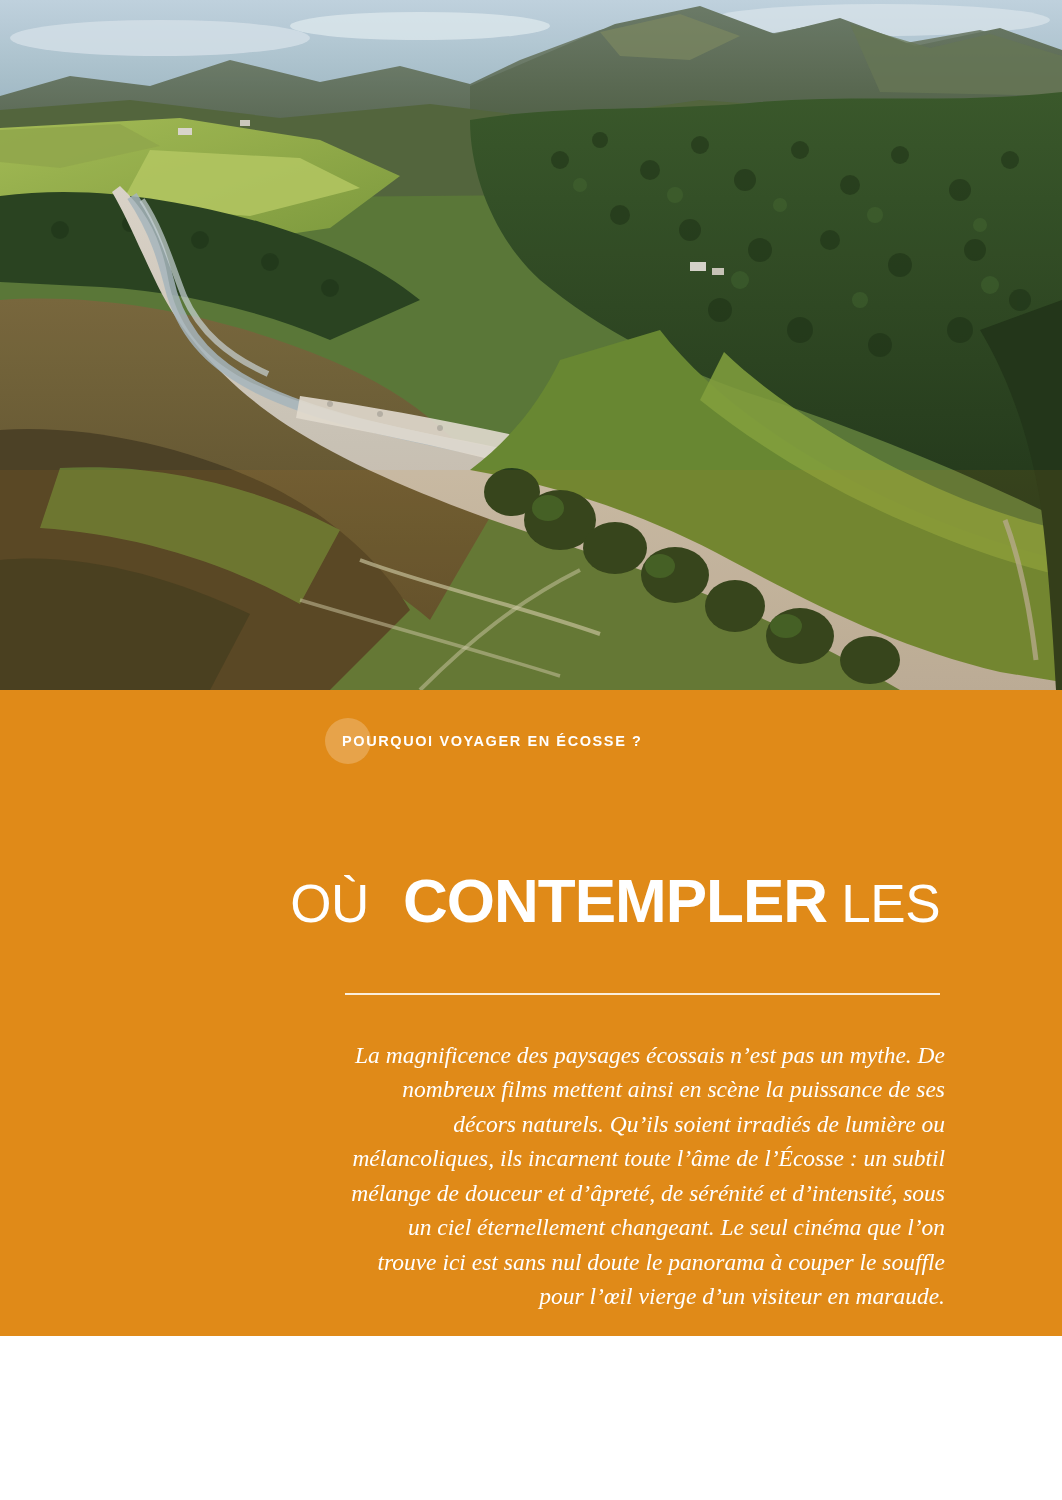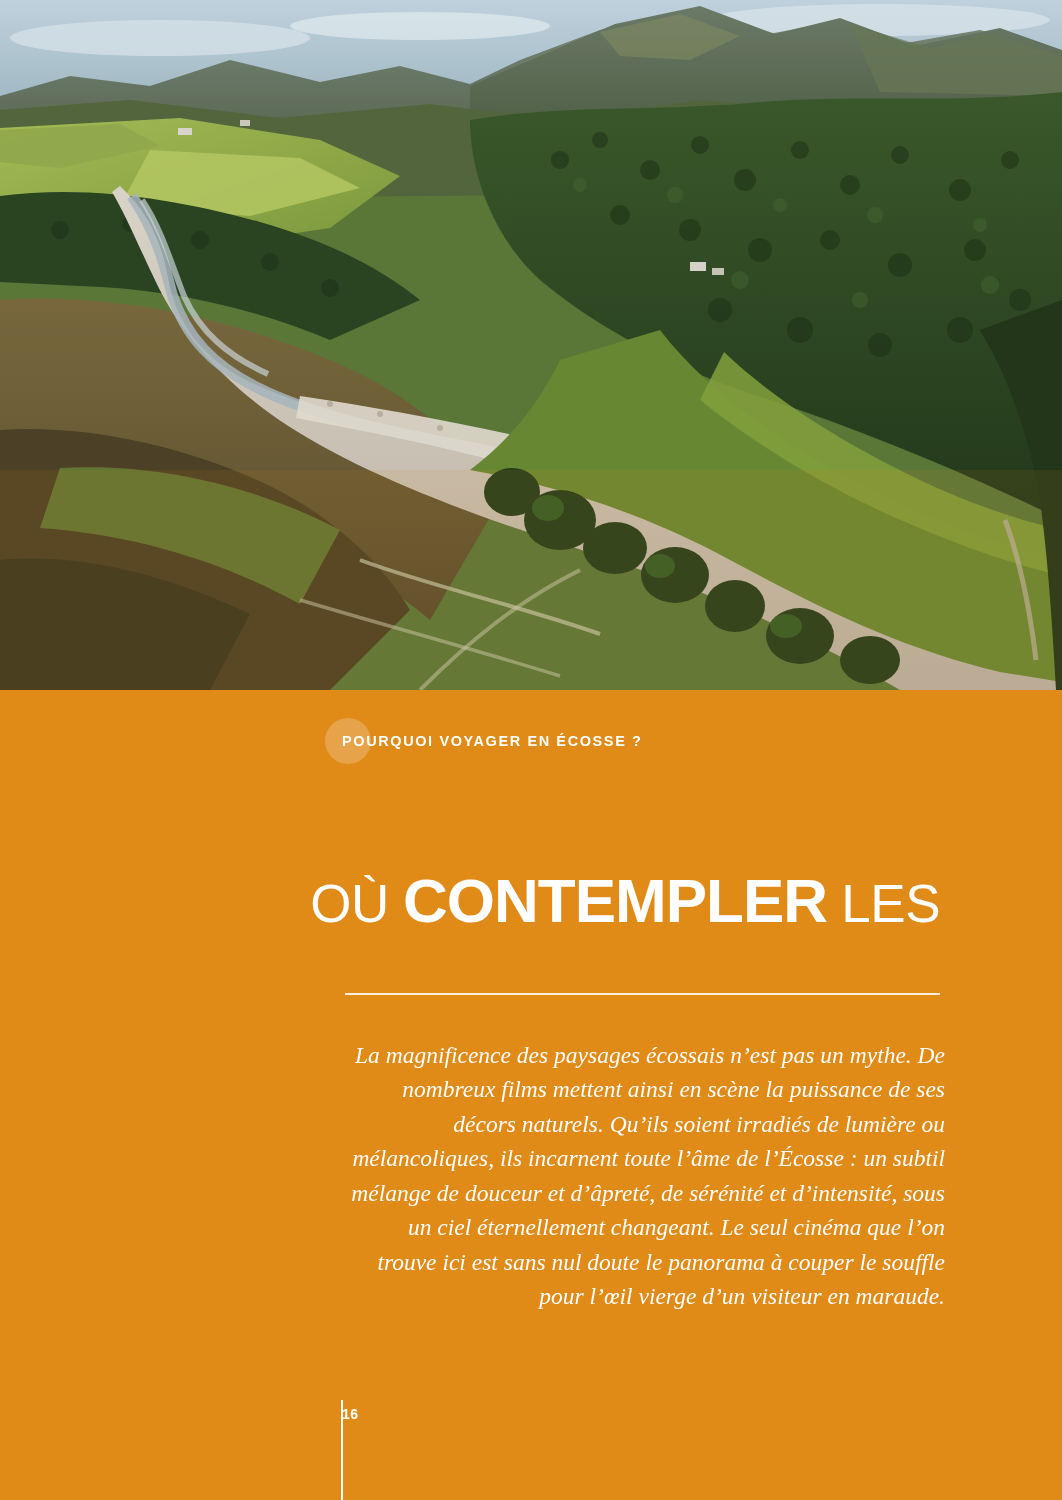--- a/index.html
+++ b/index.html
@@ -10,21 +10,21 @@
   body {
     width: 1062px;
     height: 1500px;
     overflow: hidden;
     font-family: "Liberation Sans", sans-serif;
   }
 
   .page {
     position: relative;
     width: 1062px;
-    height: 1500px;
+    height: 1336px;
     background: #4d7c0f;
     overflow: hidden;
   }
 
   
   .photo {
     position: absolute;
     top: 0;
     left: 0;
     width: 1062px;
@@ -90,20 +90,21 @@
     letter-spacing: -0.5px;
   }
   .title .line {
     display: block;
     white-space: nowrap;
   }
   .title .strong {
     font-weight: 700;
     font-size: 62px;
     letter-spacing: -1px;
+    margin-left: 20px;
   }
   .title .dark {
     color: #231f20;
     font-weight: 700;
     font-size: 62px;
     letter-spacing: -1px;
   }
 
   
   .rule {

